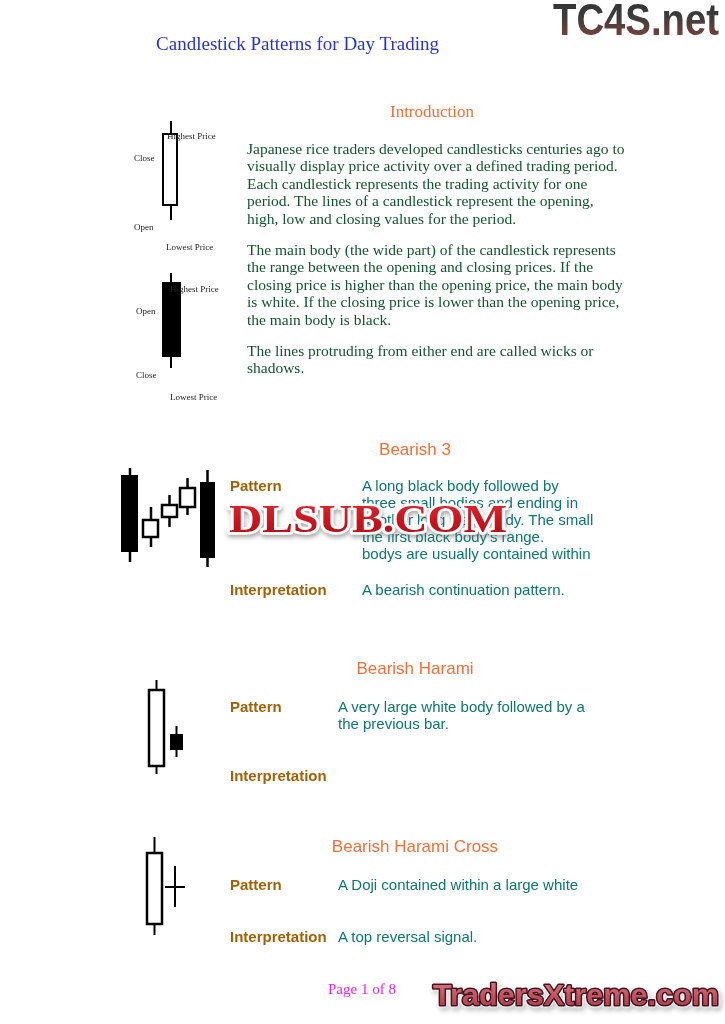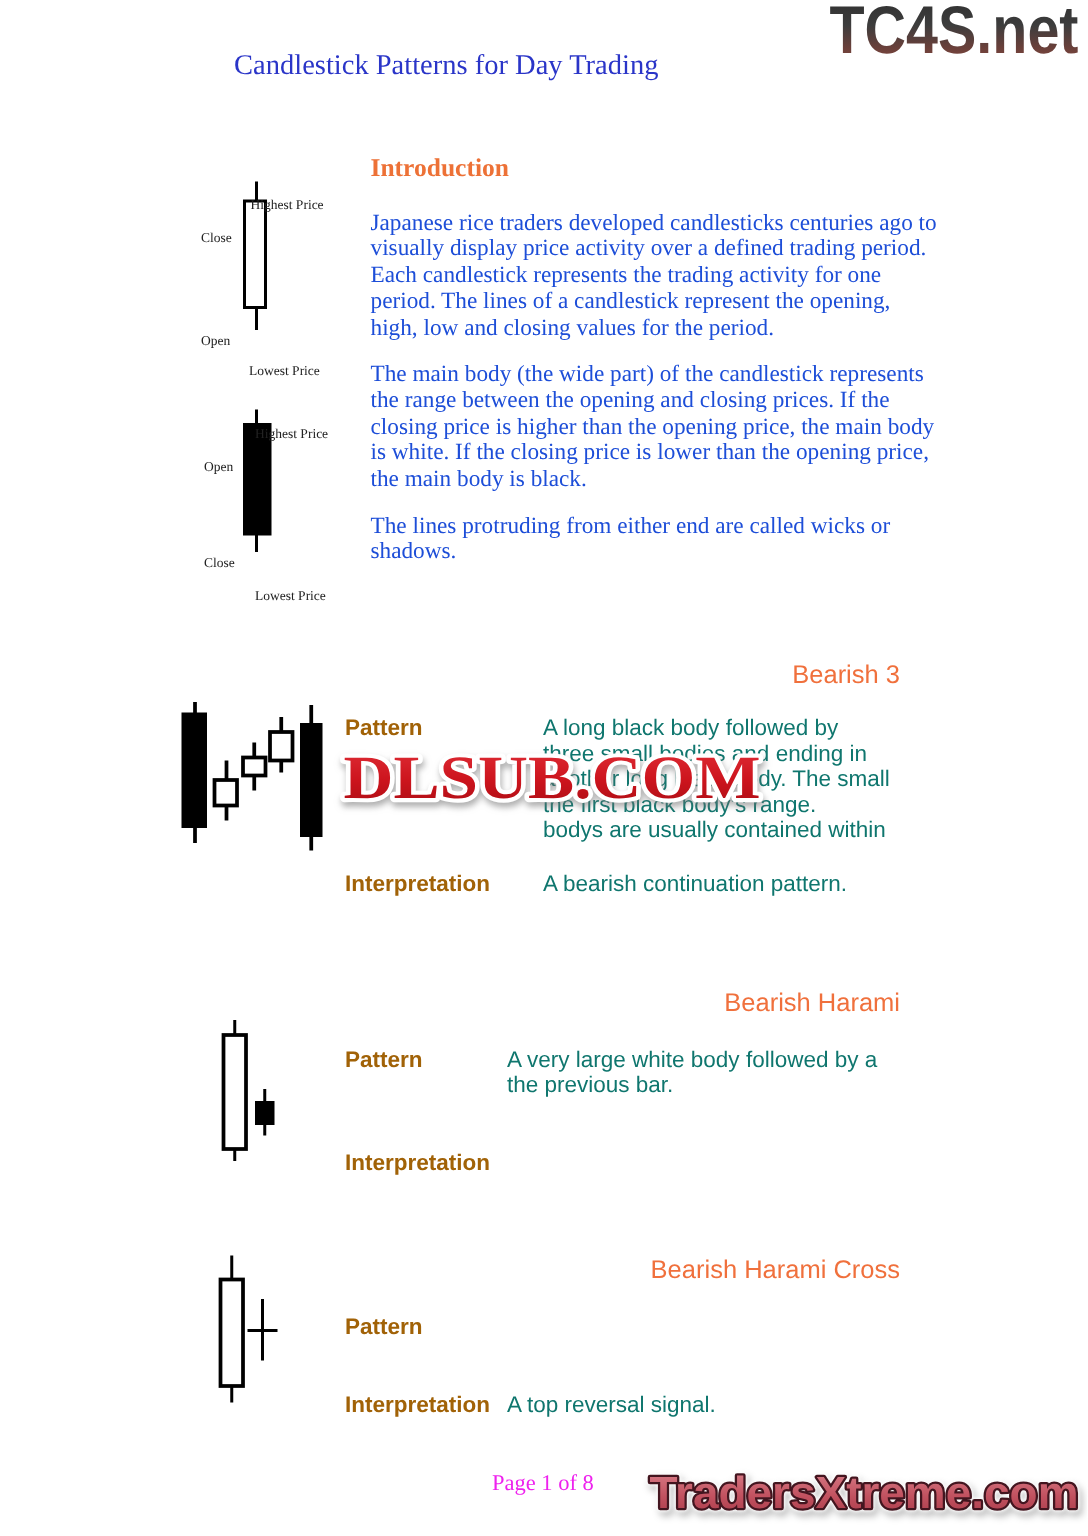--- a/index.html
+++ b/index.html
@@ -12,37 +12,38 @@
   }
   .abs{position:absolute;}
   .doc-title{
     left:0;top:33px;width:595px;
     text-align:center;
     font-size:19px;
     color:var(--title-blue,#2a35c8);
   }
   .intro-heading{
     left:247px;top:102px;width:370px;
-    font-size:17px;font-weight:bold;
+    text-align:center;
+    font-size:17px;font-weight:normal;
     color:var(--heading-orange,#ed7136);
   }
   .para{
     left:247px;width:378px;
     font-size:15.5px;line-height:17.4px;
-    color:#1d4ed8;
+    color:#14532d;
   }
   .diag-label{
     font-size:9px;color:#222;
     font-family:"Liberation Serif", serif;
     white-space:nowrap;
     margin-top:22px;
   }
   .sec-heading{
     left:230px;width:370px;
-    text-align:right;
+    text-align:center;
     font-family:"Liberation Sans", sans-serif;
     font-size:17px;
     color:var(--section-orange,#f0703c);
   }
   .sans{
     font-family:"Liberation Sans", sans-serif;
     font-size:15px;line-height:17px;color:#0f766e;
   }
   .row-label{
     left:230px;font-weight:bold;
@@ -163,20 +164,21 @@
 
   <svg class="abs" style="left:140px;top:833px" width="60" height="106" viewBox="0 0 60 106" aria-hidden="true">
     <line x1="14.5" y1="4" x2="14.5" y2="102" stroke="#000" stroke-width="2"></line>
     <rect x="7" y="20" width="15" height="71" fill="#fff" stroke="#000" stroke-width="2.5"></rect>
     <line x1="35" y1="33" x2="35" y2="74" stroke="#000" stroke-width="2"></line>
     <line x1="25" y1="54" x2="45" y2="54" stroke="#000" stroke-width="2"></line>
   </svg>
 
   <div class="abs row-label" style="top:876px">Pattern</div>
   <div class="abs sans" style="left:338px;top:876px">
+    <div>A Doji contained within a large white</div>
   </div>
 
   <div class="abs row-label" style="top:928px">Interpretation</div>
   <div class="abs sans" style="left:338px;top:928px">
     <div>A top reversal signal.</div>
   </div>
 
   <div class="abs page-num">Page 1 of 8</div>
 
   <svg class="abs txlogo" style="left:430px;top:973px" width="292" height="42" viewBox="0 0 292 42" aria-hidden="true">

